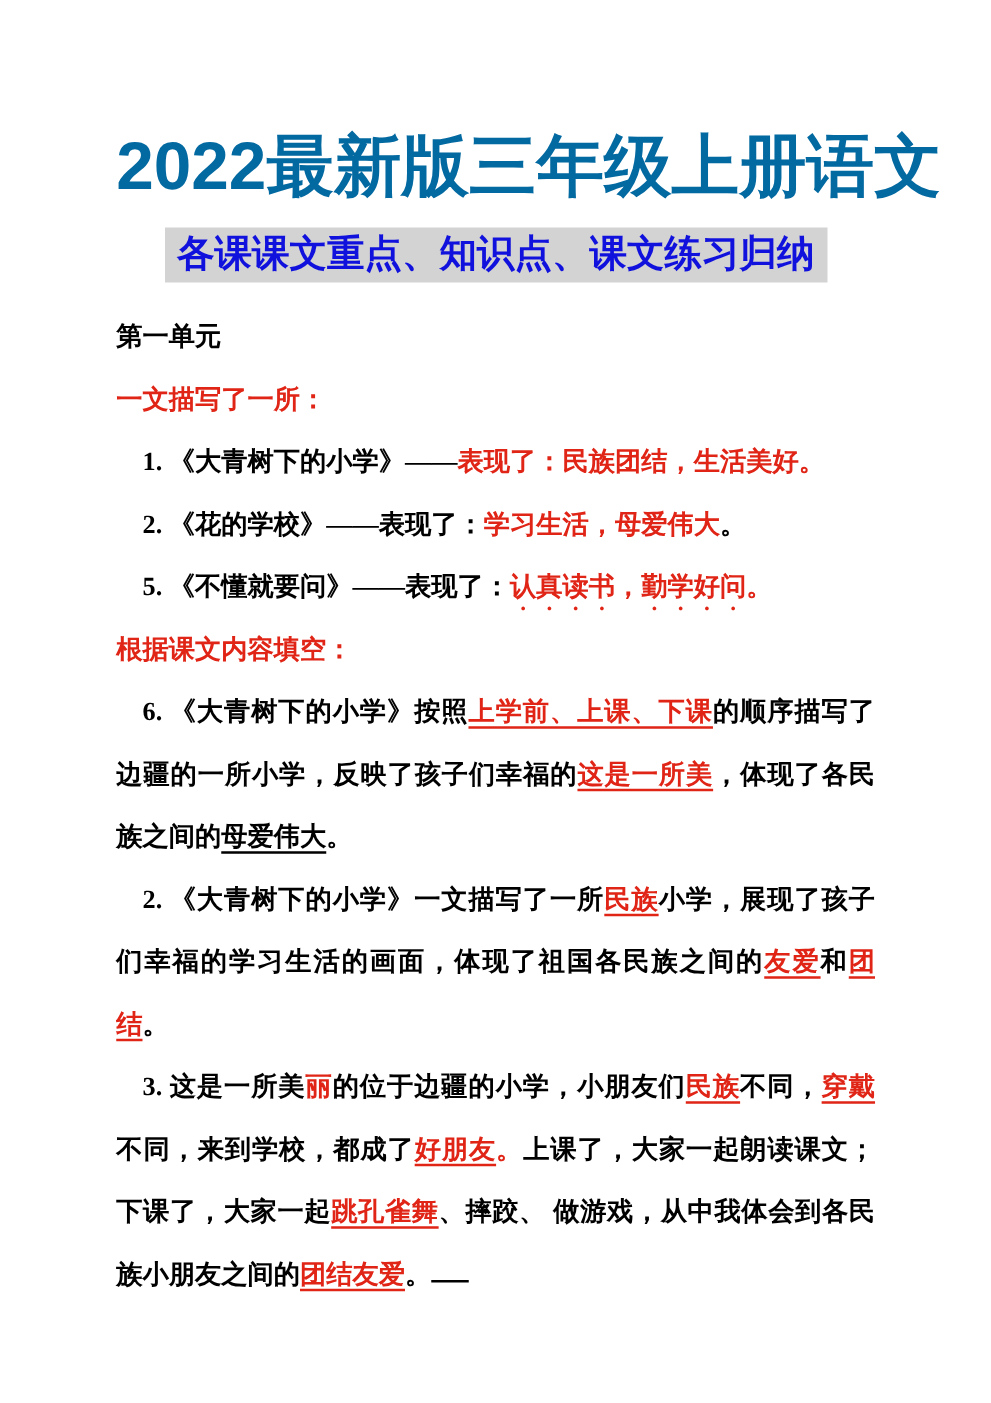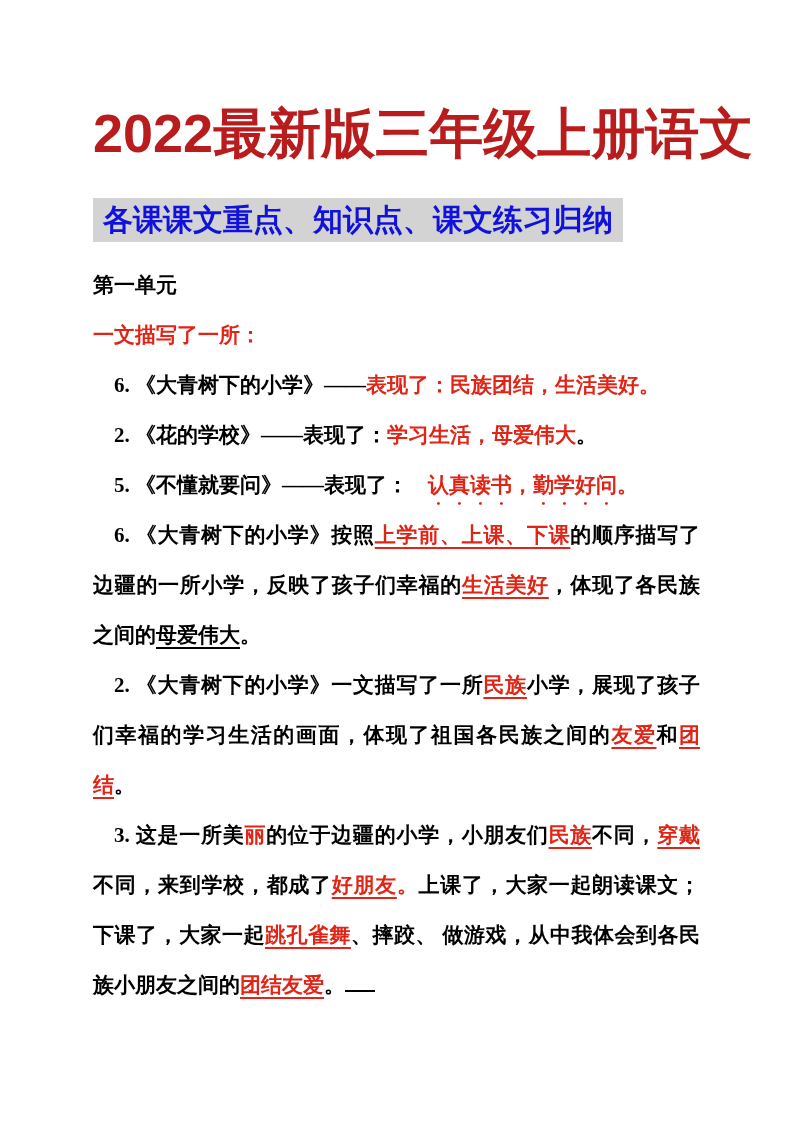--- a/index.html
+++ b/index.html
@@ -19,24 +19,25 @@
   }
   .doc-title {
     margin: 0;
     font-family: "Liberation Sans", sans-serif;
     font-size: 54px;
     line-height: 1.25;
     font-weight: bold;
     text-align: center;
     letter-spacing: 0;
     white-space: nowrap;
-    color: #b91c1c;
+    color: #0369a1;
   }
   .subtitle-row {
-    margin-top: 30px;
+    text-align: center;
+    margin-top: 14px;
   }
   .subtitle {
     display: inline-block;
     font-family: "Liberation Sans", sans-serif;
     font-size: 30px;
     line-height: 1.15;
     font-weight: bold;
     padding: 5px 10px;
     background: var(--hl, #d3d3d3);
     color: var(--blue, #1111dd);
@@ -59,21 +60,20 @@
     text-decoration: underline;
     text-decoration-thickness: 2px;
     text-underline-offset: 5px;
     font-family: Liberation Serif, serif;
   }
   .seg.dots {
     -webkit-text-emphasis: filled dot;
     -webkit-text-emphasis-position: under;
     text-emphasis: filled dot;
     text-emphasis-position: under right;
-    margin-left: 20px;
   }
   .seg.sp {
     display: inline-block;
     width: 30px;
     height: 0.9em;
     border-bottom: 2px solid #000000;
   }
 </style>
 </head>
 <body>
@@ -85,27 +85,28 @@
   <div class="subtitle-row">
     <span class="subtitle">各课课文重点、知识点、课文练习归纳</span>
   </div>
 
   <div class="content">
 
     <p class="noindent">第一单元</p>
 
     <p class="noindent red-heading">一文描写了一所：</p>
 
-    <p><span class="seg">6. 《大青树下的小学》——</span><span class="seg red">表现了：民族团结，生活美好。</span></p>
+    <p><span class="seg">1. 《大青树下的小学》——</span><span class="seg red">表现了：民族团结，生活美好。</span></p>
 
     <p><span class="seg">2. 《花的学校》——表现了：</span><span class="seg red">学习生活，母爱伟大</span><span class="seg">。</span></p>
 
     <p><span class="seg">5. 《不懂就要问》——表现了：</span><span class="seg red dots">认真读书，勤学好问。</span></p>
 
+    <p class="noindent red-heading">根据课文内容填空：</p>
 
-    <p><span class="seg">6. 《大青树下的小学》按照</span><span class="seg red u">上学前、上课、下课</span><span class="seg">的顺序描写了边疆的一所小学，反映了孩子们幸福的</span><span class="seg red u">生活美好</span><span class="seg">，体现了各民族之间的</span><span class="seg u">母爱伟大</span><span class="seg">。</span></p>
+    <p><span class="seg">6. 《大青树下的小学》按照</span><span class="seg red u">上学前、上课、下课</span><span class="seg">的顺序描写了边疆的一所小学，反映了孩子们幸福的</span><span class="seg red u">这是一所美</span><span class="seg">，体现了各民族之间的</span><span class="seg u">母爱伟大</span><span class="seg">。</span></p>
 
     <p><span class="seg">2. 《大青树下的小学》一文描写了一所</span><span class="seg red u">民族</span><span class="seg">小学，展现了孩子们幸福的学习生活的画面，体现了祖国各民族之间的</span><span class="seg red u">友爱</span><span class="seg">和</span><span class="seg red u">团结</span><span class="seg">。</span></p>
 
     <p><span class="seg">3. 这是一所美</span><span class="seg red">丽</span><span class="seg">的位于边疆的小学，小朋友们</span><span class="seg red u">民族</span><span class="seg">不同，</span><span class="seg red u">穿戴</span><span class="seg">不同，来到学校，都成了</span><span class="seg red u">好朋友</span><span class="seg red">。</span><span class="seg">上课了，大家一起朗读课文；下课了，大家一起</span><span class="seg red u">跳孔雀舞</span><span class="seg">、摔跤、 做游戏，从中我体会到各民族小朋友之间的</span><span class="seg red u">团结友爱</span><span class="seg">。</span><span class="seg sp"></span></p>
 
   </div>
 </div>
 
 </body></html>

